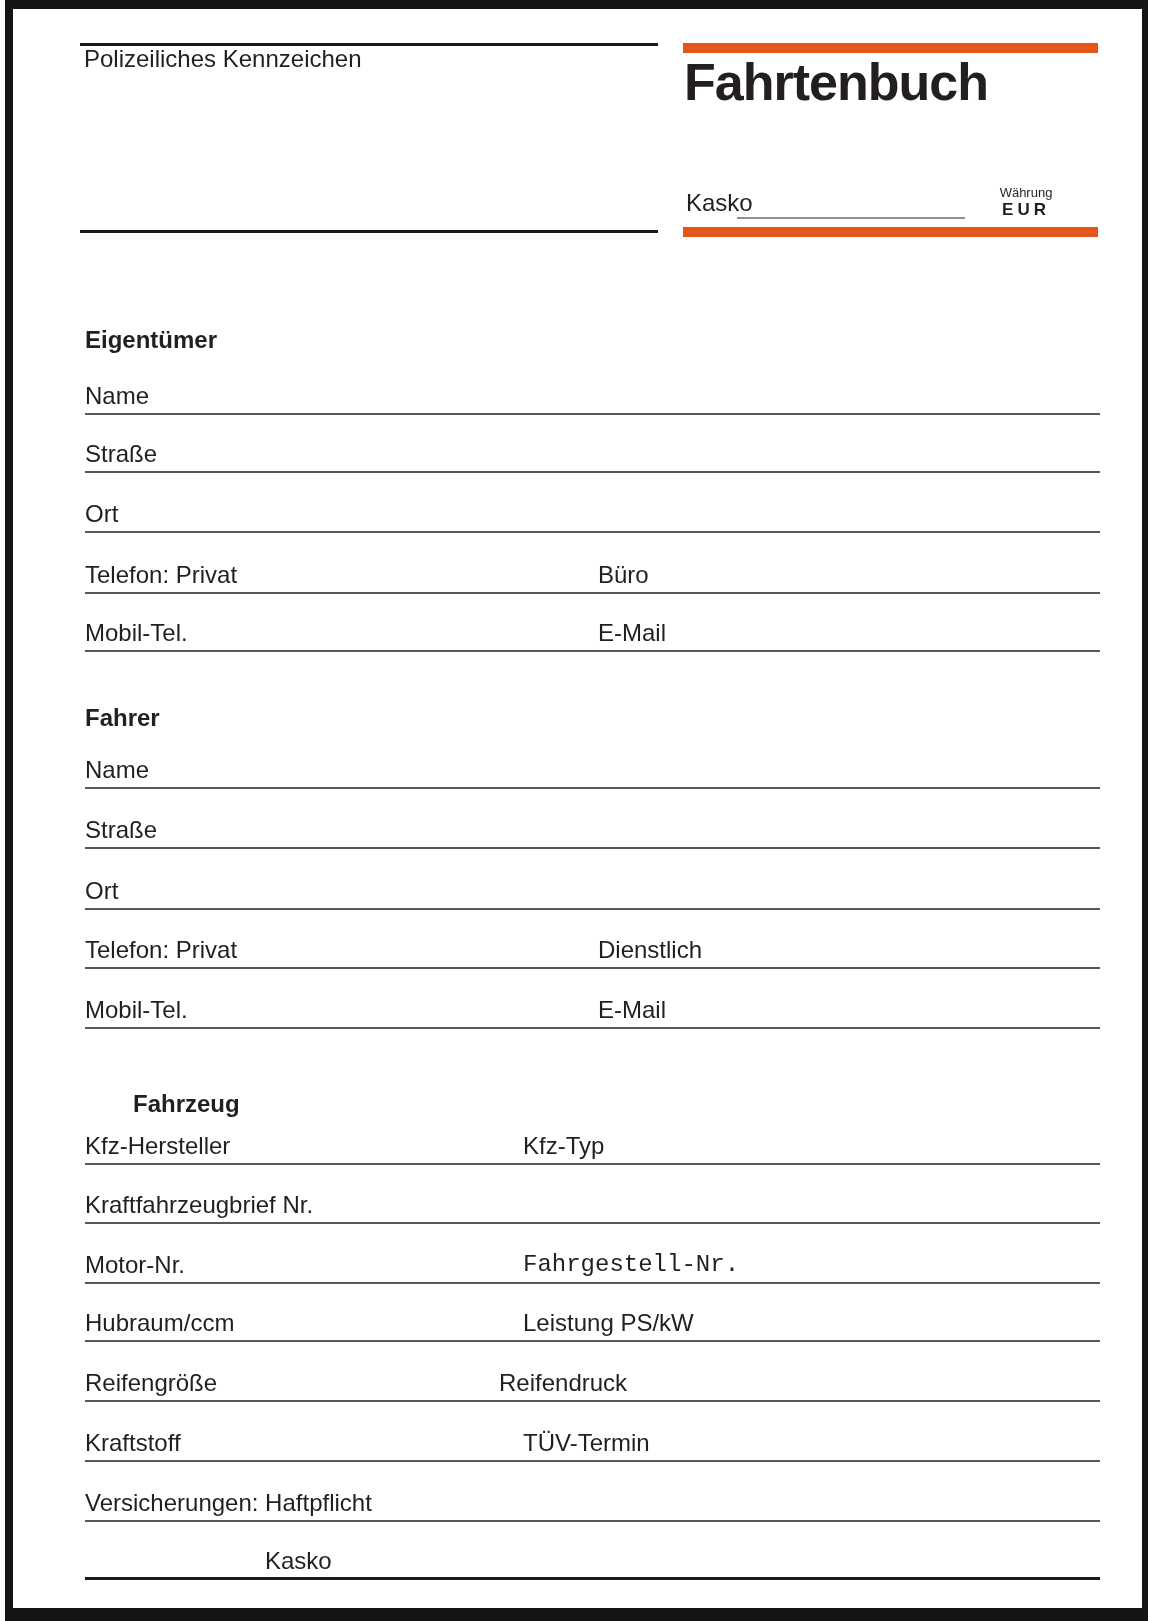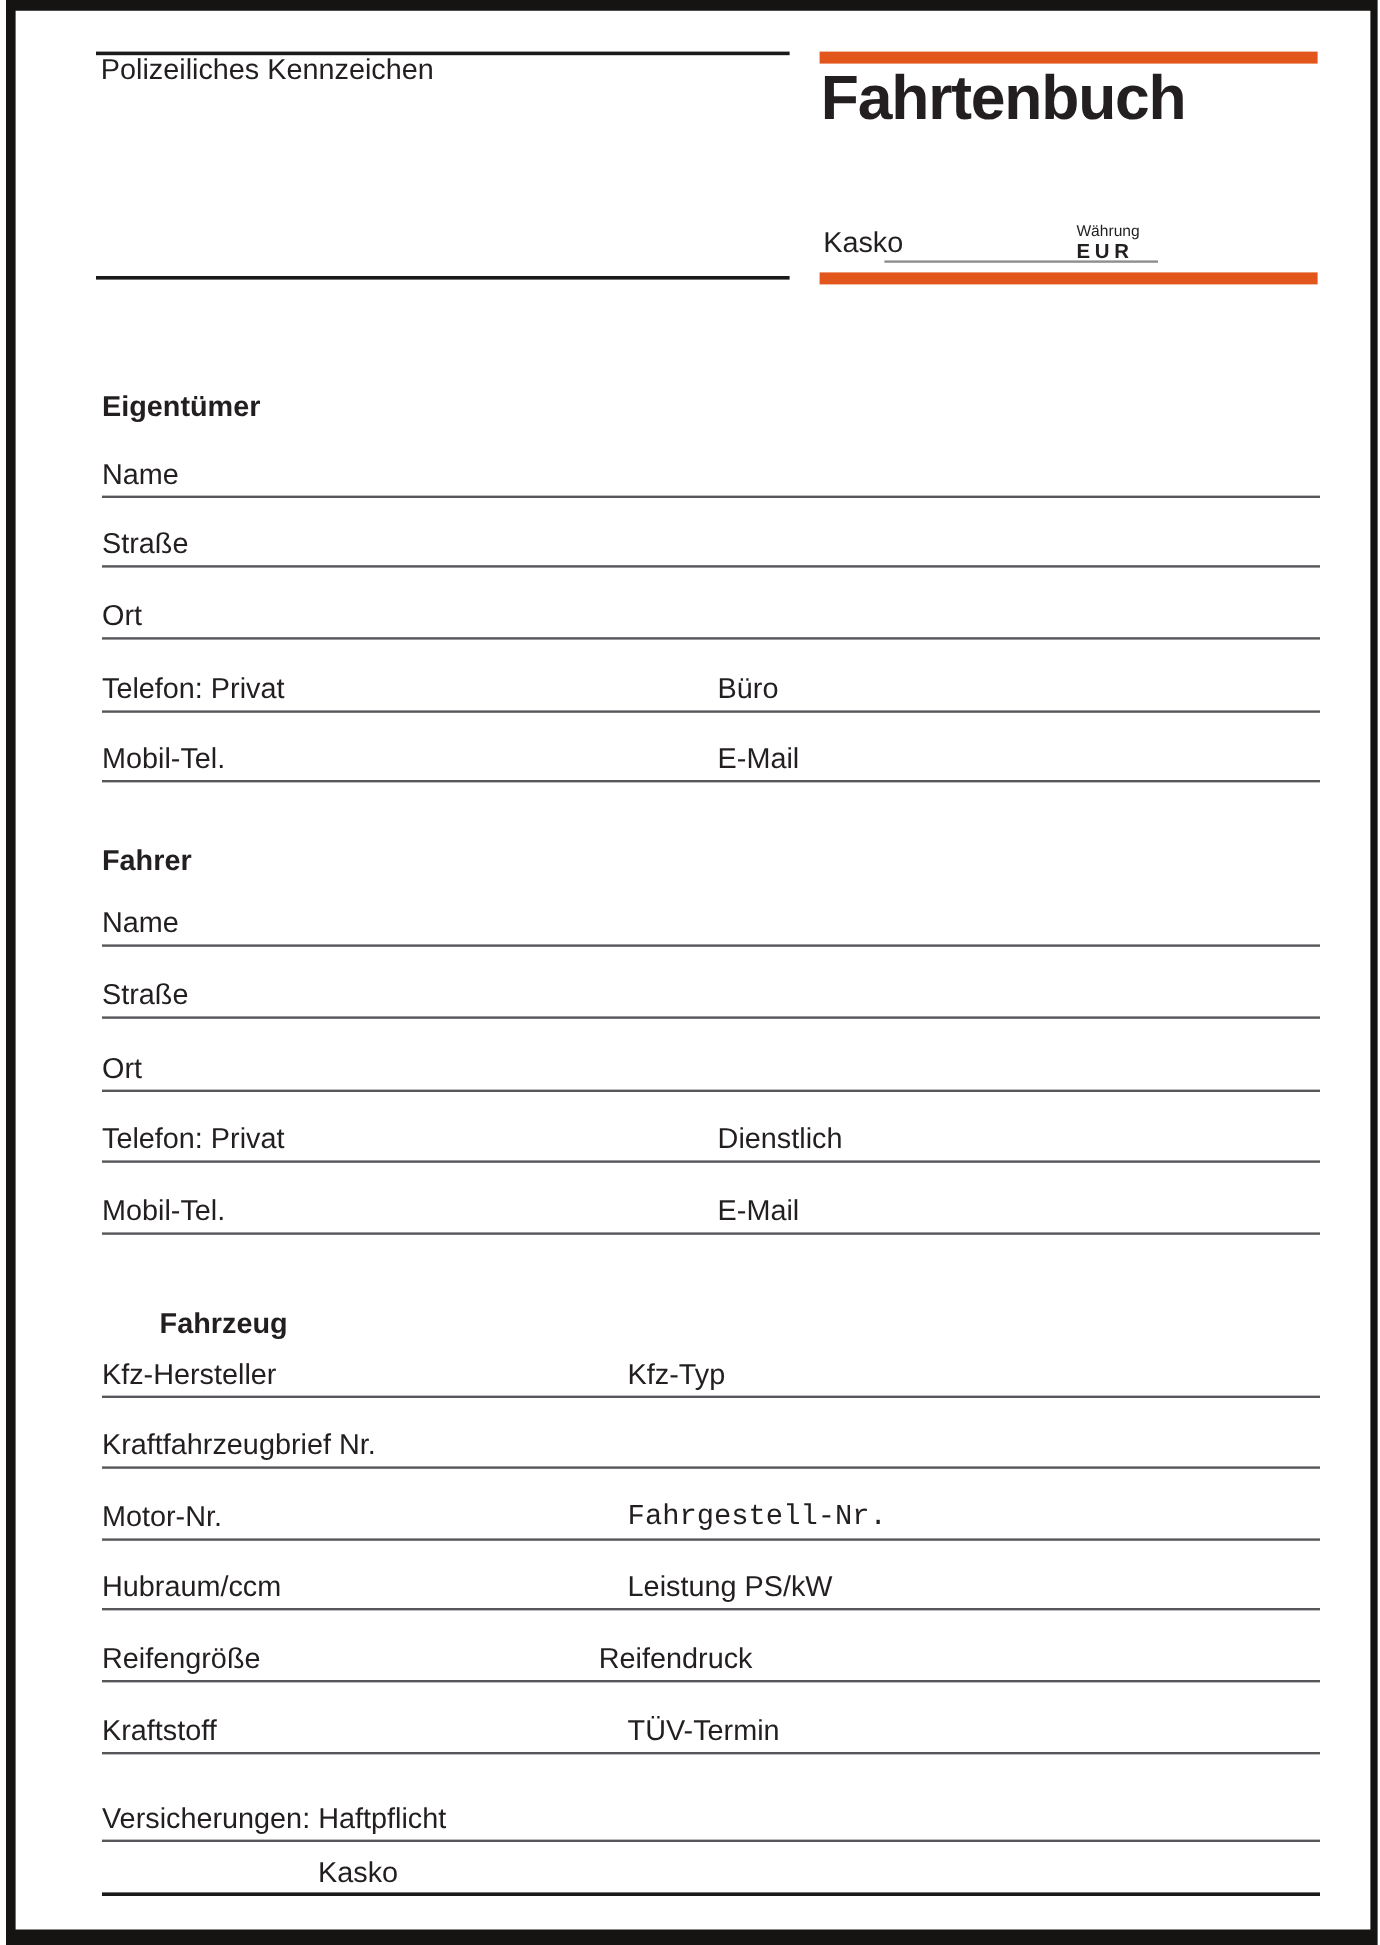--- a/index.html
+++ b/index.html
@@ -37,21 +37,21 @@
   .plate-line { left: 80px; width: 578px; height: 3px; background: #1a1a1a; }
   .plate-label { left: 84px; top: 47px; font-size: 24px; line-height: 1; white-space: nowrap; text-align: right; }
   .accent-bar { left: 683px; width: 415px; height: 10px; background: #E2561B; }
   .page-title {
     left: 684px; top: 56px;
     font-size: 52px; font-weight: 700; letter-spacing: -1px;
     line-height: 1; white-space: nowrap;
   }
   .year-label { left: 686px; top: 191px; font-size: 24px; line-height: 1; }
   .year-line { left: 737px; top: 217px; width: 228px; height: 2px; background: #8f8f8f; }
-  .currency-box { left: 897px; width: 200px; text-align: left; }
+  .currency-box { left: 926px; width: 200px; text-align: center; }
   .currency-label { top: 186px; font-size: 13px; line-height: 1; }
   .currency-value { top: 201px; font-size: 17px; font-weight: 700; letter-spacing: 4px; margin-right: -4px; line-height: 1; }
 
   
   .section-heading {
     left: 85px;
     font-size: 24px; font-weight: 700; line-height: 1; white-space: nowrap;
   }
   .form-row {
     position: absolute;
@@ -157,21 +157,21 @@
     <div class="form-row" style="top: 1366px;">
       <span class="field-label">Reifengröße</span>
       <span class="field-label second" style="left: 414px;">Reifendruck</span>
       <div class="field-line"></div>
     </div>
     <div class="form-row" style="top: 1426px;">
       <span class="field-label">Kraftstoff</span>
       <span class="field-label second" style="left: 438px;">TÜV-Termin</span>
       <div class="field-line"></div>
     </div>
-    <div class="form-row" style="top: 1486px; margin-top: 13px;">
+    <div class="form-row" style="top: 1486px;">
       <span class="field-label">Versicherungen: Haftpflicht</span>
       <div class="field-line"></div>
     </div>
     <div class="form-row dark" style="top: 1544px;">
       <span class="field-label" style="left: 180px;">Kasko</span>
       <div class="field-line"></div>
     </div>
   </div>
 
 </body></html>

